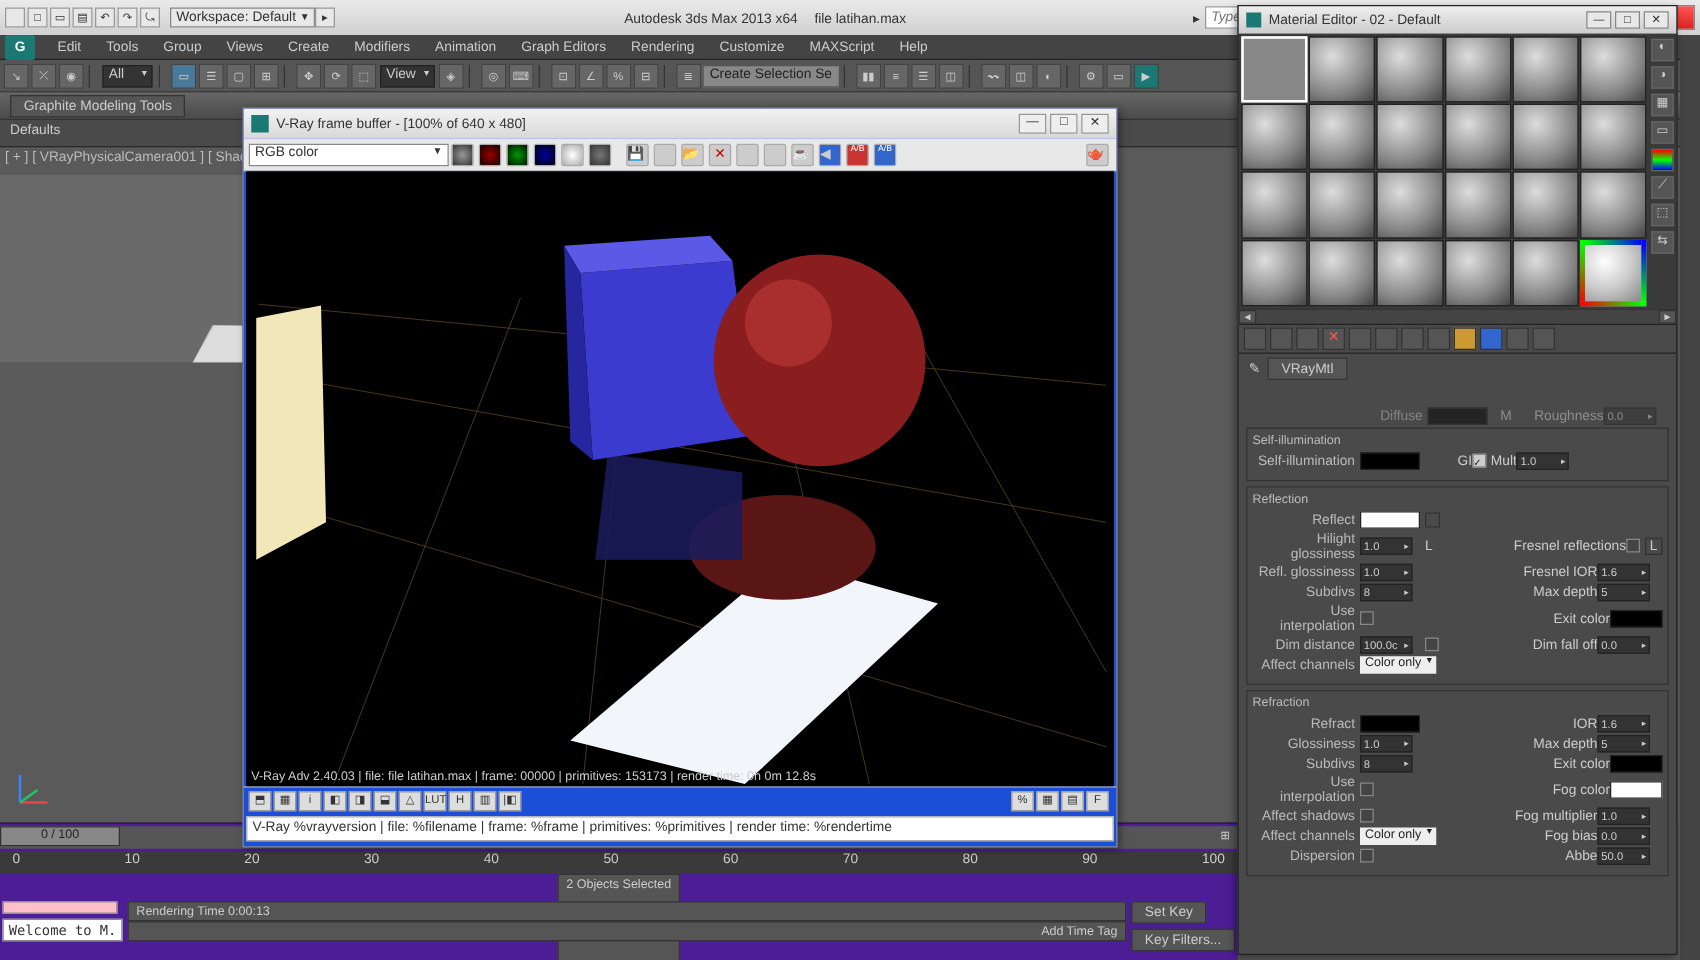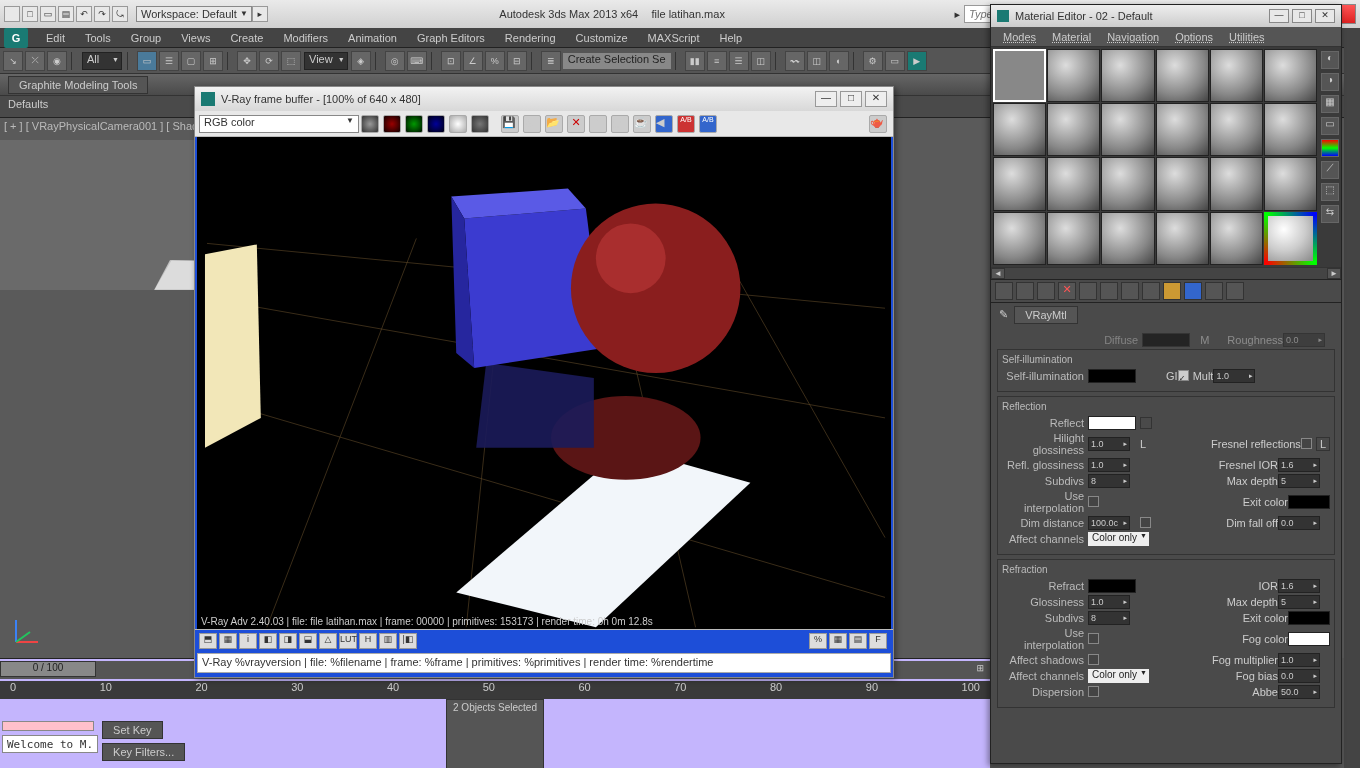--- a/index.html
+++ b/index.html
@@ -67,38 +67,38 @@
 .medit .sgrid { display:grid; grid-template-columns:repeat(6,1fr); gap:1px; padding:2px; flex:1; }
 .medit .slot { aspect-ratio:1; background:radial-gradient(circle at 35% 30%, #ddd, #888 60%, #444); border:1px solid #222; }
 .medit .slot.sel { border:2px solid #fff; background:#888; }
 .medit .slot.last { background:radial-gradient(circle at 35% 30%, #fff, #ccc 50%, #888); border:4px solid; border-image: linear-gradient(45deg, red, lime, blue) 1; }
 .medit .sidetools { width:22px; display:flex; flex-direction:column; gap:4px; padding:4px 2px; }
 .medit .sidetools .st { height:18px; border:1px solid #666; background:#555; font-size:10px; text-align:center; }
 .medit .mtool { height:24px; border-top:1px solid #222; border-bottom:1px solid #222; display:flex; align-items:center; padding:0 4px; gap:3px; }
 .medit .mtool .mtb { width:18px; height:18px; border:1px solid #333; background:#555; }
 .medit .mname { height:24px; display:flex; align-items:center; padding:0 8px; gap:6px; }
 .medit .mname .dd { flex:1; background:#333; border:1px solid #222; padding:2px 4px; }
-.medit .params { padding:4px 6px; overflow:hidden; }
+.medit .params { padding:4px 6px; overflow:hidden;margin-top:13px; }
 .medit .group { border:1px solid #333; margin-bottom:4px; padding:4px 4px 6px; }
 .medit .gtitle { color:#bbb; font-size:10px; margin-bottom:4px; }
 .medit .row { display:flex; align-items:center; margin:2px 0; font-size:10px; }
 .medit .lbl { width:82px; text-align:right; margin-right:4px; color:#bbb; }
 .medit .sw { width:48px; height:14px; background:#fff; border:1px solid #222; }
 .medit .sw.dark { background:#000; }
 .medit .sw.black { background:#000; }
 .medit .spin { width:42px; height:14px; background:#333; border:1px solid #222; padding:0 2px; font-size:9px; margin-right:10px; display:flex; align-items:center; justify-content:space-between; }
 .medit .spin::after { content:"▸"; font-size:7px; }
 .medit .cb { width:11px; height:11px; border:1px solid #888; background:#444; margin-right:4px; }
 .medit .cb.on { background:#ccc; }
 .medit .cb.on::after { content:"✓"; font-size:8px; color:#222; }
 .medit .dd2 { background:#eee; color:#222; padding:0 12px 0 4px; font-size:10px; position:relative; height:14px; }
 .medit .dd2::after { content:"▼"; position:absolute; right:2px; font-size:7px; }
 
 
-.timearea { position:absolute; left:0; right:370px; bottom:0; height:110px; background:#c4b5fd; border-top:1px solid #222; }
+.timearea { position:absolute; left:0; right:370px; bottom:0; height:110px; background:#4c1d95; border-top:1px solid #222; }
 .slider { height:18px; background:#555; position:relative; margin:2px 0; }
 .slider .knob { position:absolute; left:0; top:0; width:96px; height:16px; background:#888; border:1px solid #333; text-align:center; font-size:10px; color:#222; }
 .ruler { height:18px; background:#3a3a3a; position:relative; display:flex; justify-content:space-between; padding:0 10px; font-size:9px; }
 .status { display:flex; height:20px; align-items:center;flex-direction:column; }
 .status .ib { background:#555; border:1px solid #333; padding:2px 6px; margin:0 1px; font-size:10px; min-width:60px; }
 .prompt { height:36px; display:flex; }
 .prompt .pinkbox { width:92px; height:18px; background:#ffc0cb; border:1px solid #888; margin:2px; }
 .prompt .welcome { background:#fff; color:#333; padding:2px 4px; border:1px solid #888; margin:2px; height:18px; font-family:monospace; }
 .prompt .msgarea { flex:1; margin:2px; }
 .prompt .msg { background:#555; border:1px solid #333; padding:2px 6px; height:16px; font-size:10px; }
@@ -314,27 +314,20 @@
 
 <div class="medit">
   <div class="mtitle">
     <span style="width:12px;height:12px;background:#1a7a73;margin-right:6px;"></span>
     <span>Material Editor - 02 - Default</span>
     <span class="spacer"></span>
     <span class="wbtn">—</span>
     <span class="wbtn">□</span>
     <span class="wbtn">✕</span>
   </div>
-  <div class="mmenu">
-    <span class="mm">Modes</span>
-    <span class="mm">Material</span>
-    <span class="mm">Navigation</span>
-    <span class="mm">Options</span>
-    <span class="mm">Utilities</span>
-  </div>
   <div class="slots">
     <div class="sgrid">
       <div class="slot sel"></div>
       <div class="slot"></div>
         <div class="slot"></div>
         <div class="slot"></div>
         <div class="slot"></div>
         <div class="slot"></div>
       <div class="slot"></div>
         <div class="slot"></div>
@@ -548,20 +541,24 @@
     <div class="ib"><span>Z:</span></div>
     <div class="ib" style="width:100px;">Grid = 10.0cm</div>
     <div style="flex:1"></div>
     <div class="ib" style="width:24px;min-width:24px;text-align:center;">⊸</div>
   </div>
   <div class="prompt">
     <div style="display:flex;flex-direction:column;">
       <div class="pinkbox"></div>
       <div class="welcome">Welcome to M.</div>
     </div>
+    <div class="msgarea">
+      <div class="msg">Rendering Time  0:00:13</div>
+      <div class="msg" style="text-align:right;">Add Time Tag</div>
+    </div>
     <div style="display:flex;flex-direction:column;">
       <div style="display:flex;">
         <div class="btn">Set Key</div>
       </div>
       <div class="btn">Key Filters...</div>
     </div>
   </div>
 </div>
 
 <div class="rside"></div>

